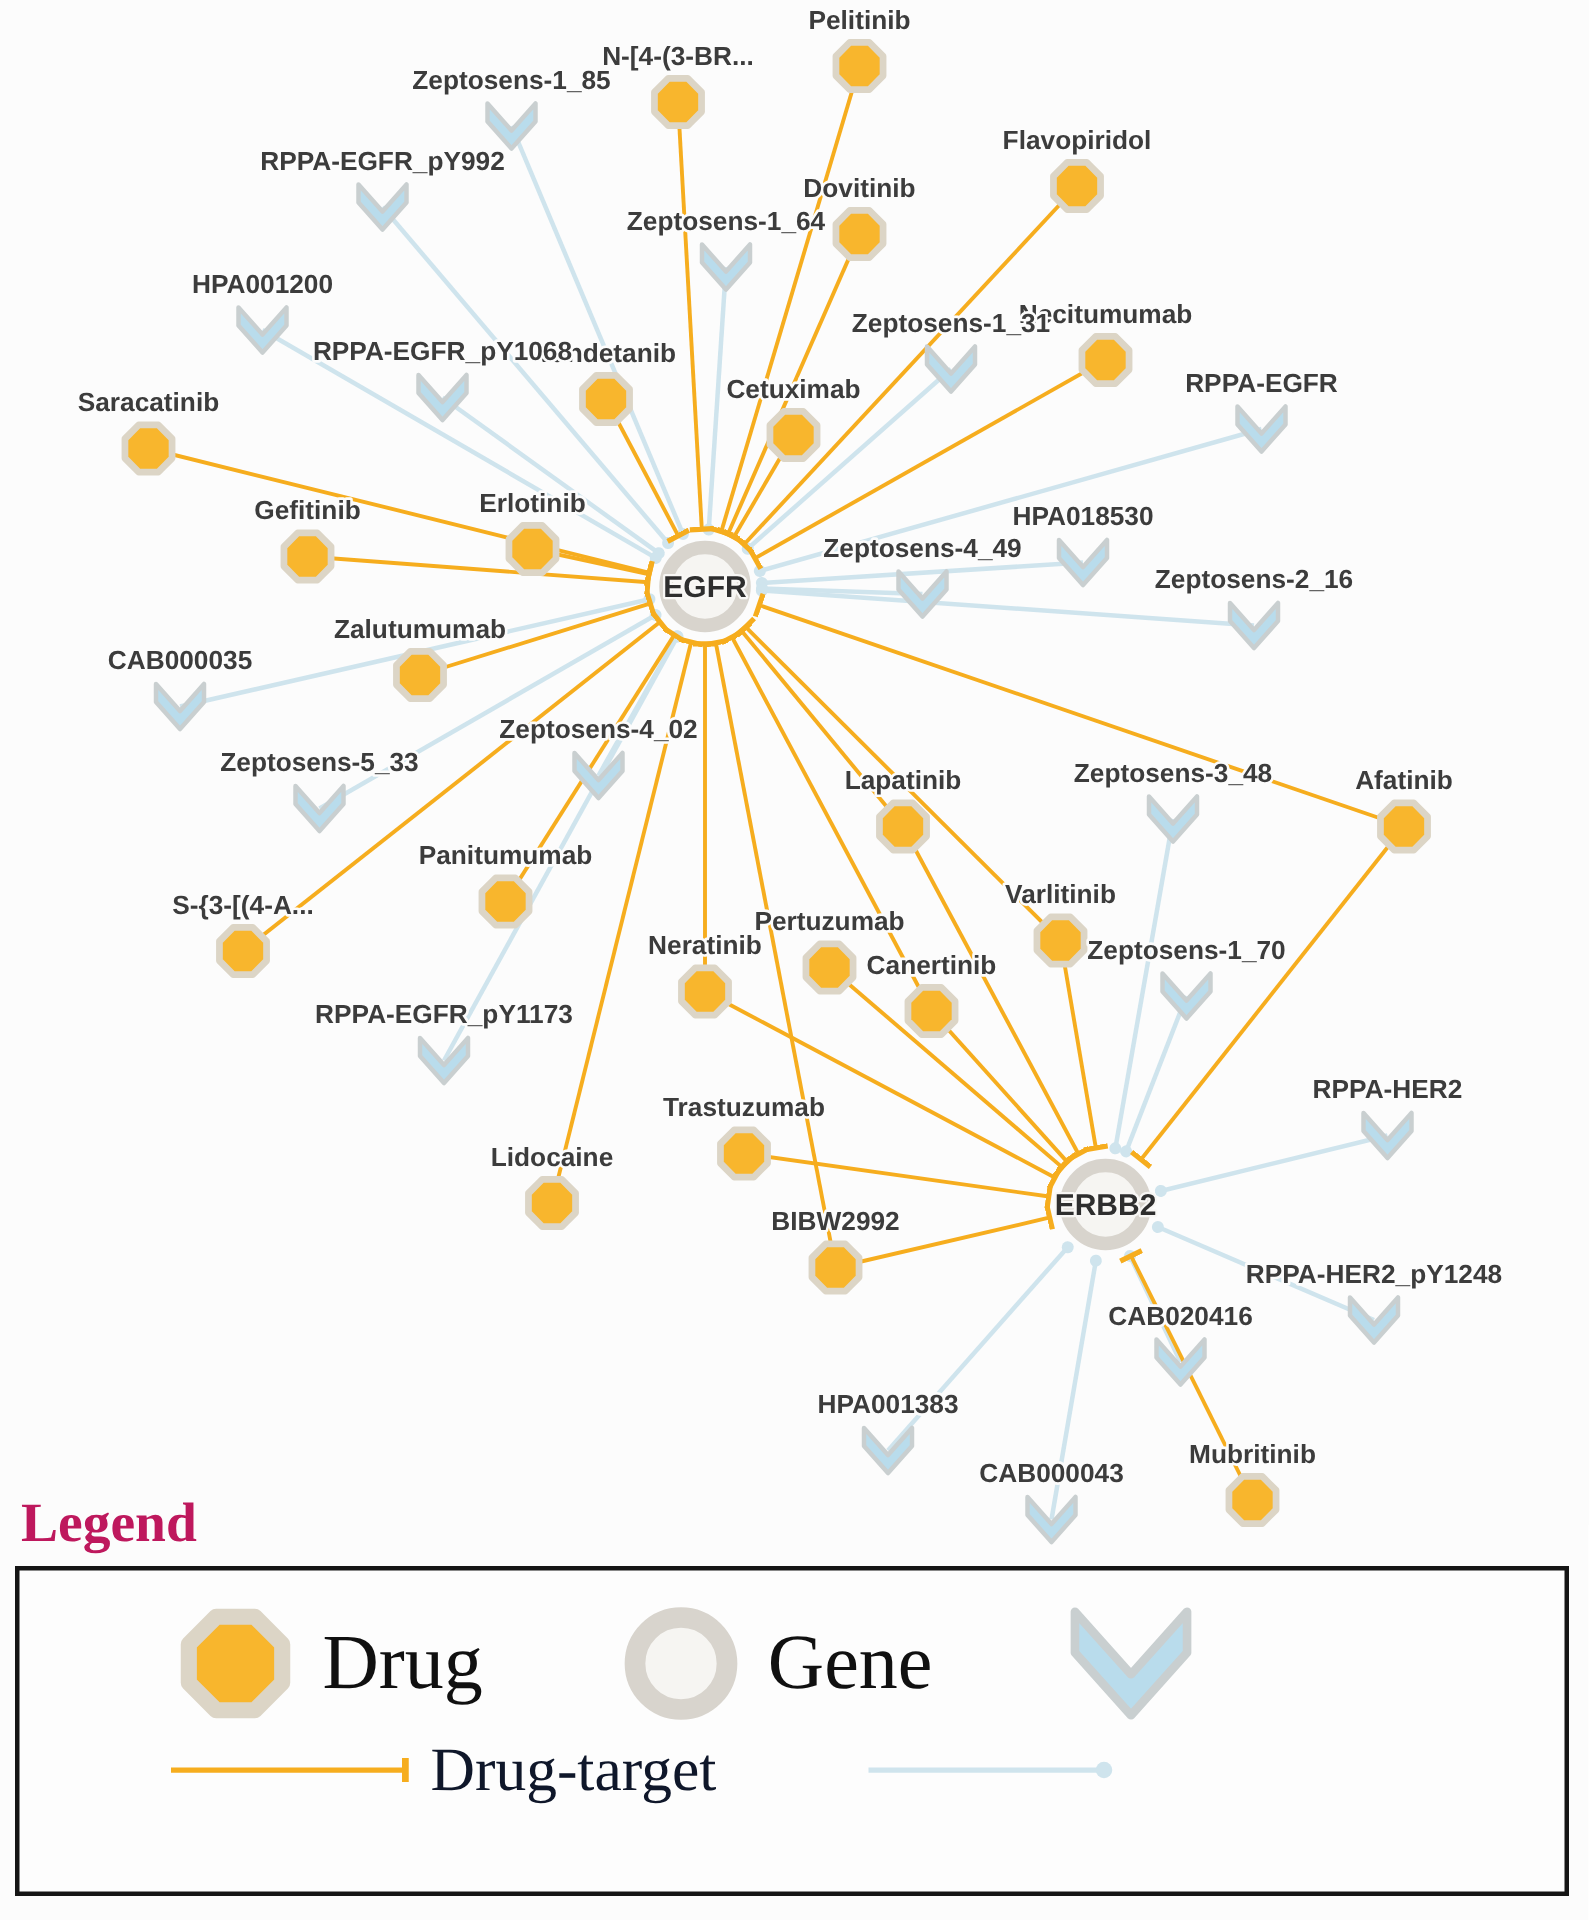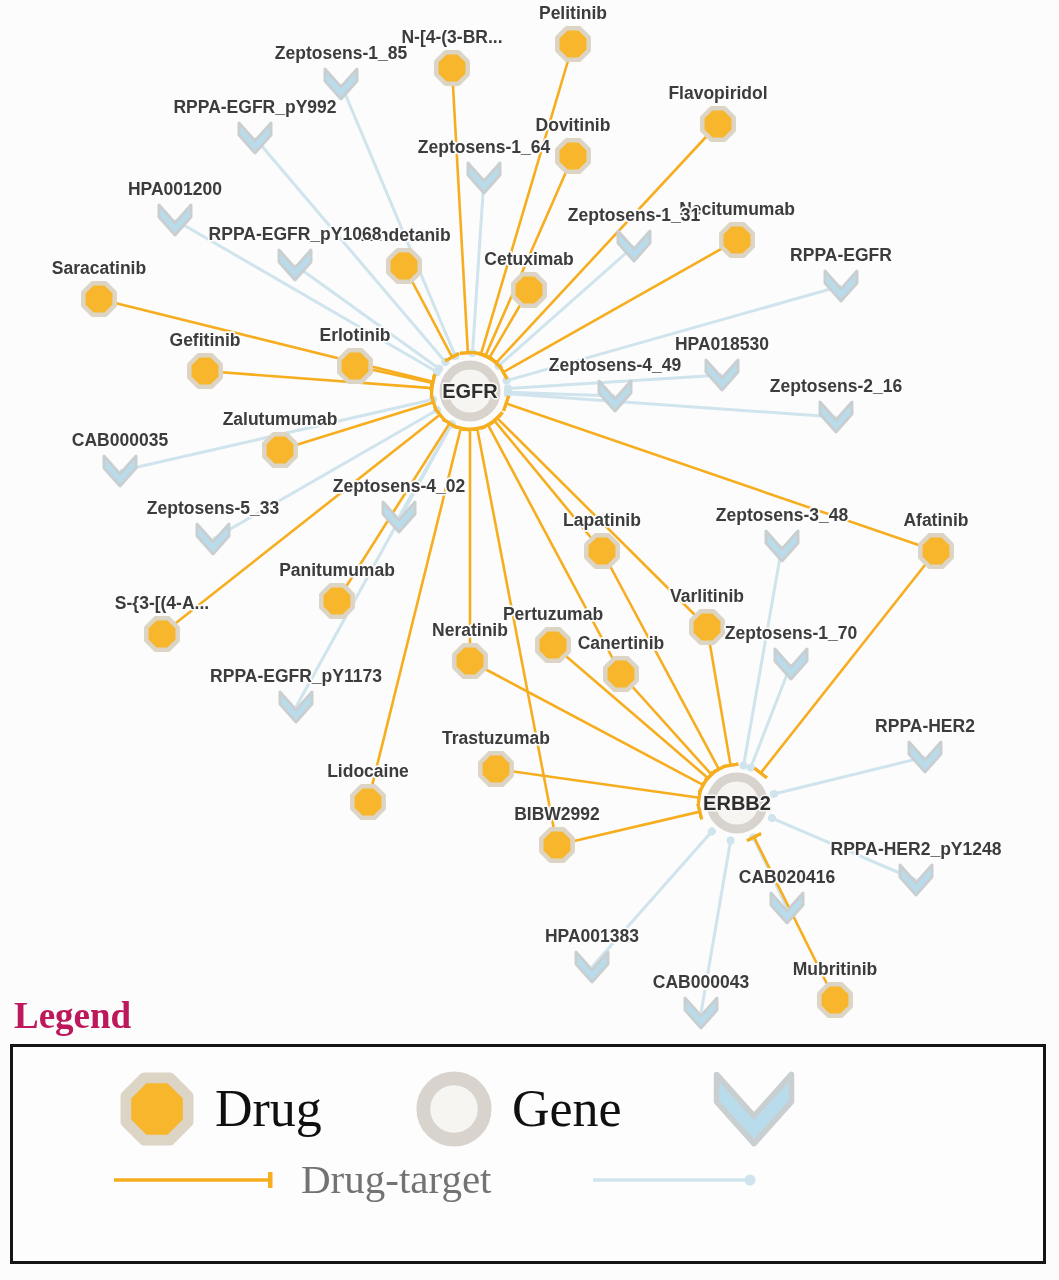--- a/index.html
+++ b/index.html
@@ -21,21 +21,21 @@
 
   
   .legend-heading{position:absolute;left:14px;top:994px;font-family:"Liberation Serif",serif;
     font-weight:bold;font-size:37px;color:#be185d;}
   .legend-box{position:absolute;left:10px;top:1044px;width:1036px;height:220px;
     border:3.5px solid var(--legend-border);background:#fdfdfd;box-sizing:border-box;}
   .legend-nodes-row{display:flex;align-items:center;padding:16px 0 0 98px;column-gap:86px;}
   .legend-item{display:flex;align-items:center;column-gap:12px;}
   .legend-node-label{font-family:"Liberation Serif",serif;font-size:52px;color:#101010;line-height:1;}
   .legend-edges-row{display:flex;align-items:center;padding:4px 0 0 98px;}
-  .legend-edge-label{font-family:"Liberation Serif",serif;font-size:41px;color:#737373;line-height:1;margin-left:18px;}
+  .legend-edge-label{font-family:"Liberation Serif",serif;font-size:41px;color:#0f172a;line-height:1;margin-left:4px;}
   .legend-spacer{width:98px;flex:0 0 auto;}
   .legend-oct{stroke-width:7;}
   .legend-circle{stroke-width:9;}
   .legend-chev{stroke-width:4;}
   .legend-line-drug{stroke:var(--edge-drug);stroke-width:3.5;}
   .legend-line-ab{stroke:var(--edge-antibody);stroke-width:3.5;}
 </style>
 </head>
 <body>
 

